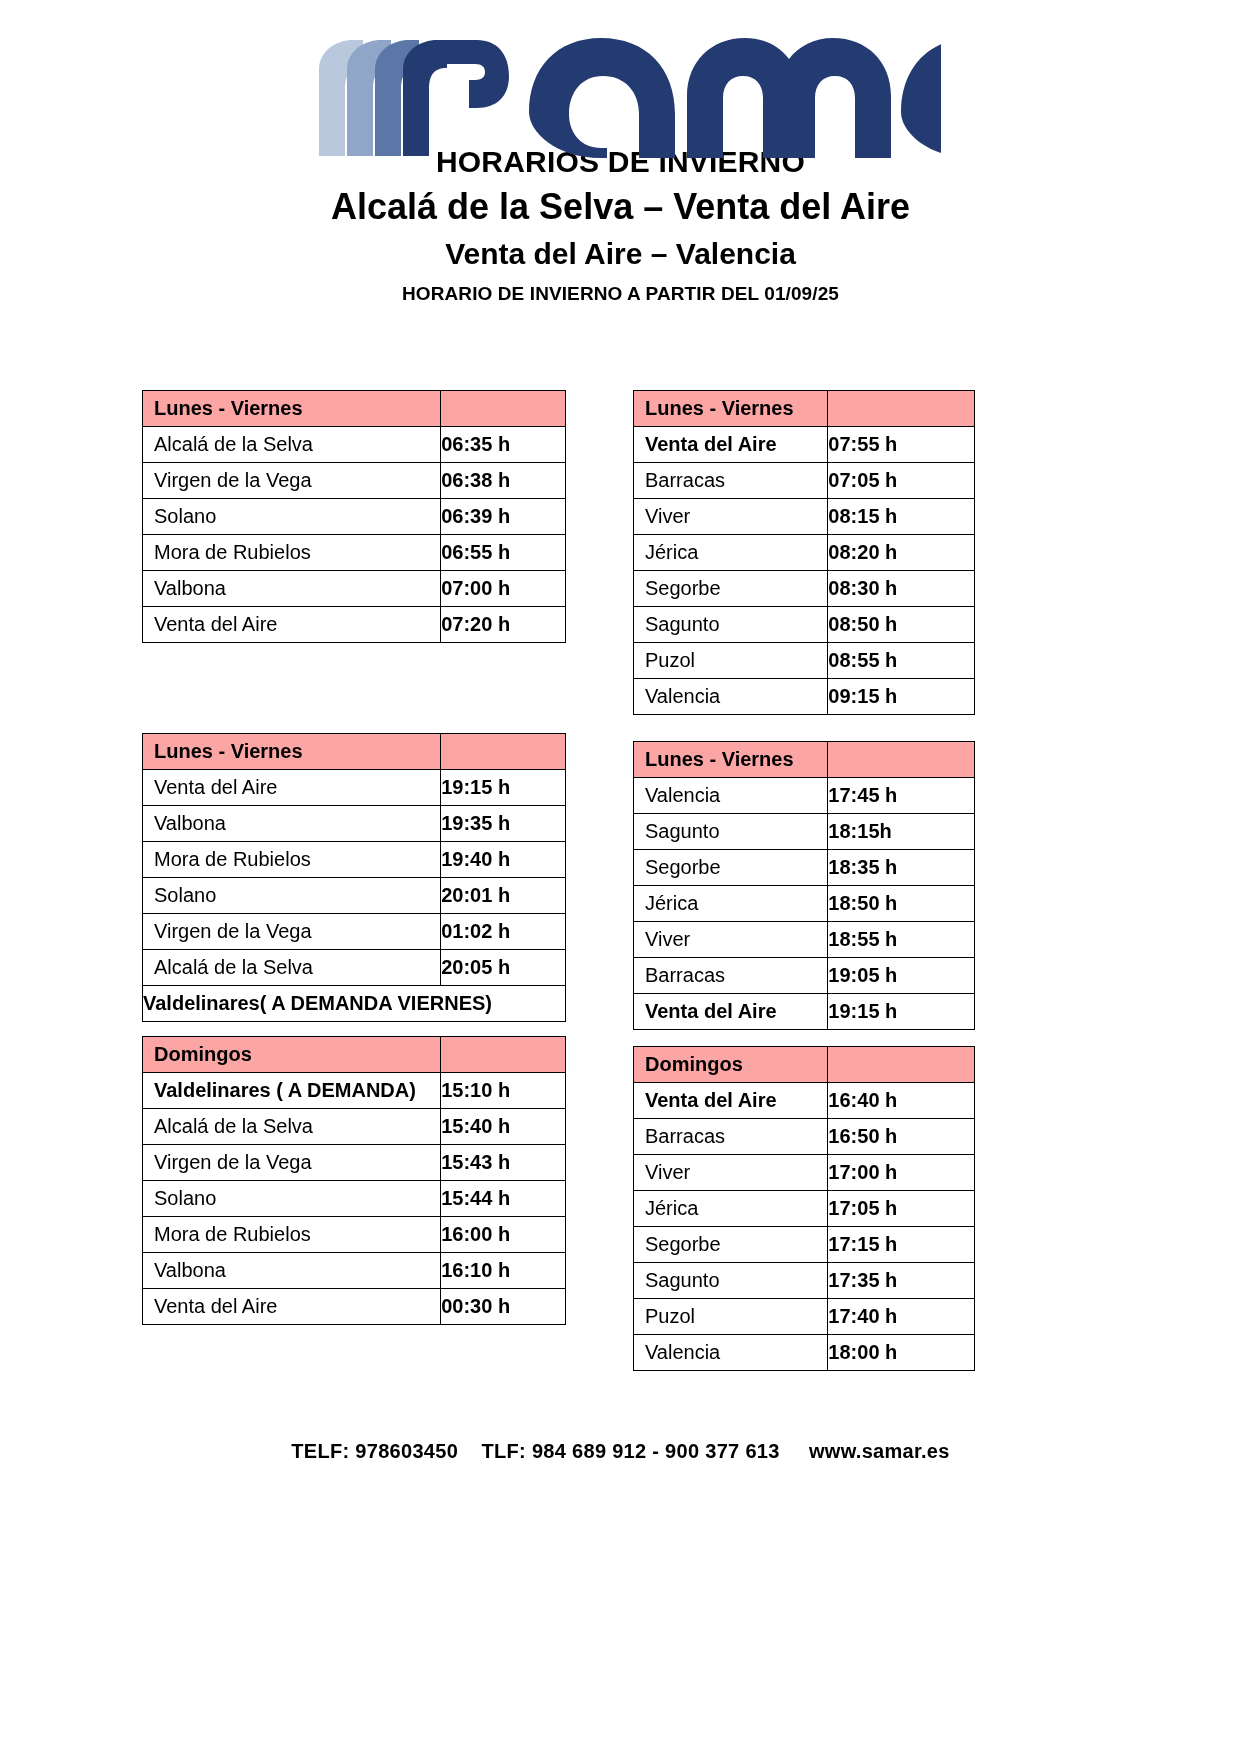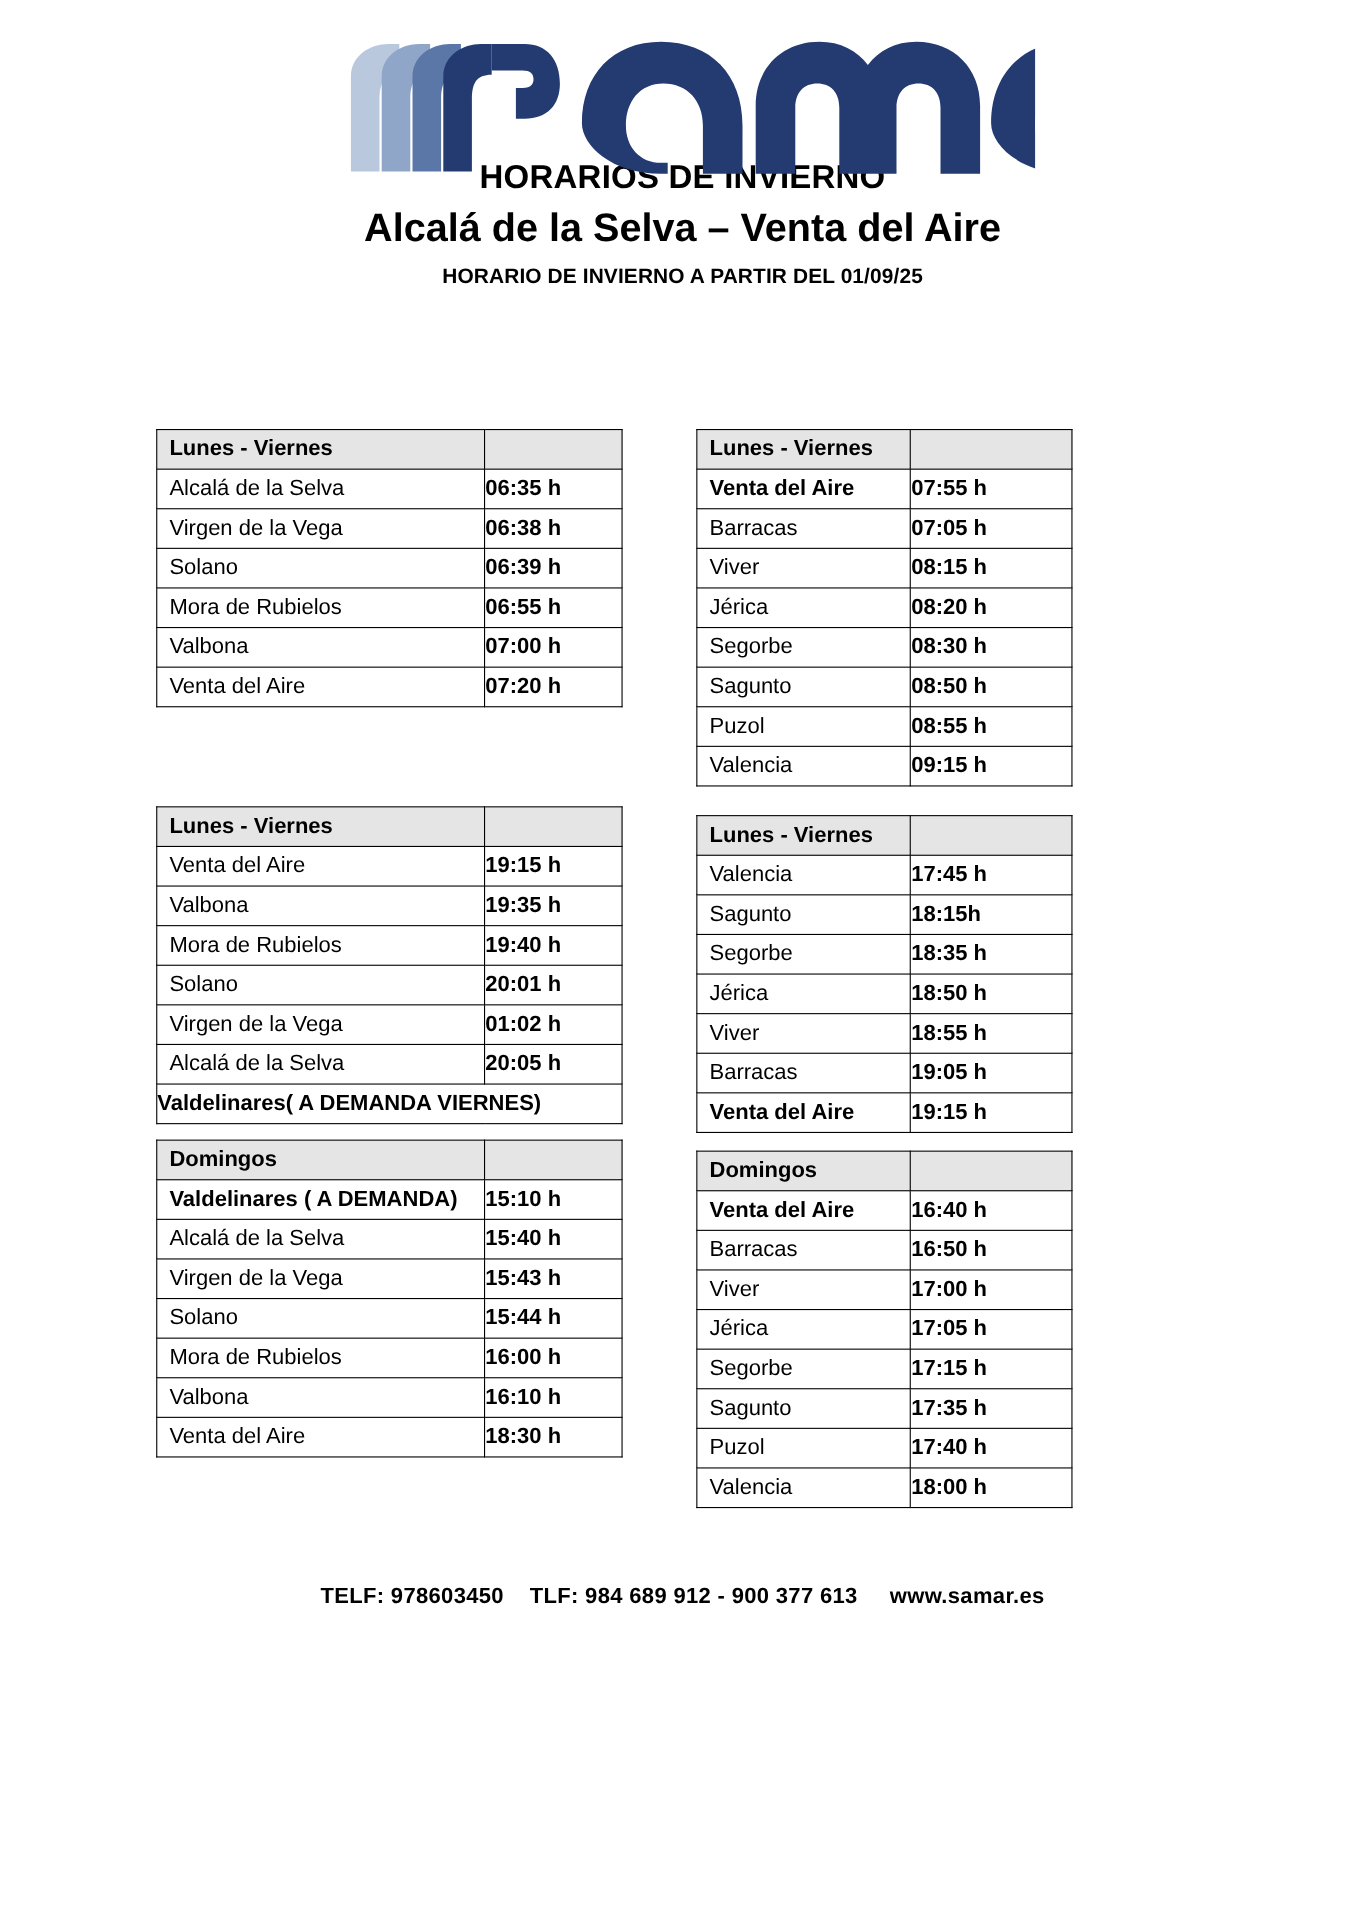--- a/index.html
+++ b/index.html
@@ -100,21 +100,21 @@
   table.sched td.place {
     padding-left: 11px;
     text-align: left;
   }
   table.sched td.time {
     text-align: left;
     padding-right: 22px;
     font-weight: bold;
   }
   table.sched tr.hdr td {
-    background: #e5e5e5;
+    background: #fca5a5;
     font-weight: bold;
     font-size: 20px;
   }
   table.sched td.bold-place {
     font-weight: bold;
   }
   table.sched td.span-note {
     font-weight: bold;
     text-align: left;
   }
@@ -171,20 +171,21 @@
 
           <path d="M672 4 C717 4 746 34 746 80 L746 124 L710 124 L710 80 C710 58 696 42 674 42 C653 42 640 58 640 80 C640 100 653 114 672 114 L678 114 L678 124 L672 124 C627 124 600 98 600 78 C600 34 628 4 672 4 Z"></path>
         </g>
       </svg>
     </div>
   </div>
 
   <div class="titles">
     <div class="title-main">HORARIOS DE INVIERNO</div>
     <div class="title-route">Alcalá de la Selva – Venta del Aire</div>
+    <div class="title-route2">Venta del Aire – Valencia</div>
     <div class="title-sub">HORARIO DE INVIERNO A PARTIR DEL 01/09/25</div>
   </div>
 
   <div class="col-left">
 
     <table class="sched">
       <colgroup>
           <col class="c1">
           <col class="c2">
         </colgroup>
@@ -293,21 +294,21 @@
         <tr>
           <td class="place">Mora de Rubielos</td>
           <td class="time">16:00 h</td>
         </tr>
         <tr>
           <td class="place">Valbona</td>
           <td class="time">16:10 h</td>
         </tr>
         <tr>
           <td class="place">Venta del Aire</td>
-          <td class="time">18:30 h</td>
+          <td class="time">00:30 h</td>
         </tr>
       </tbody>
     </table>
 
   </div>
 
   <div class="col-right">
 
     <table class="sched">
       <colgroup>

